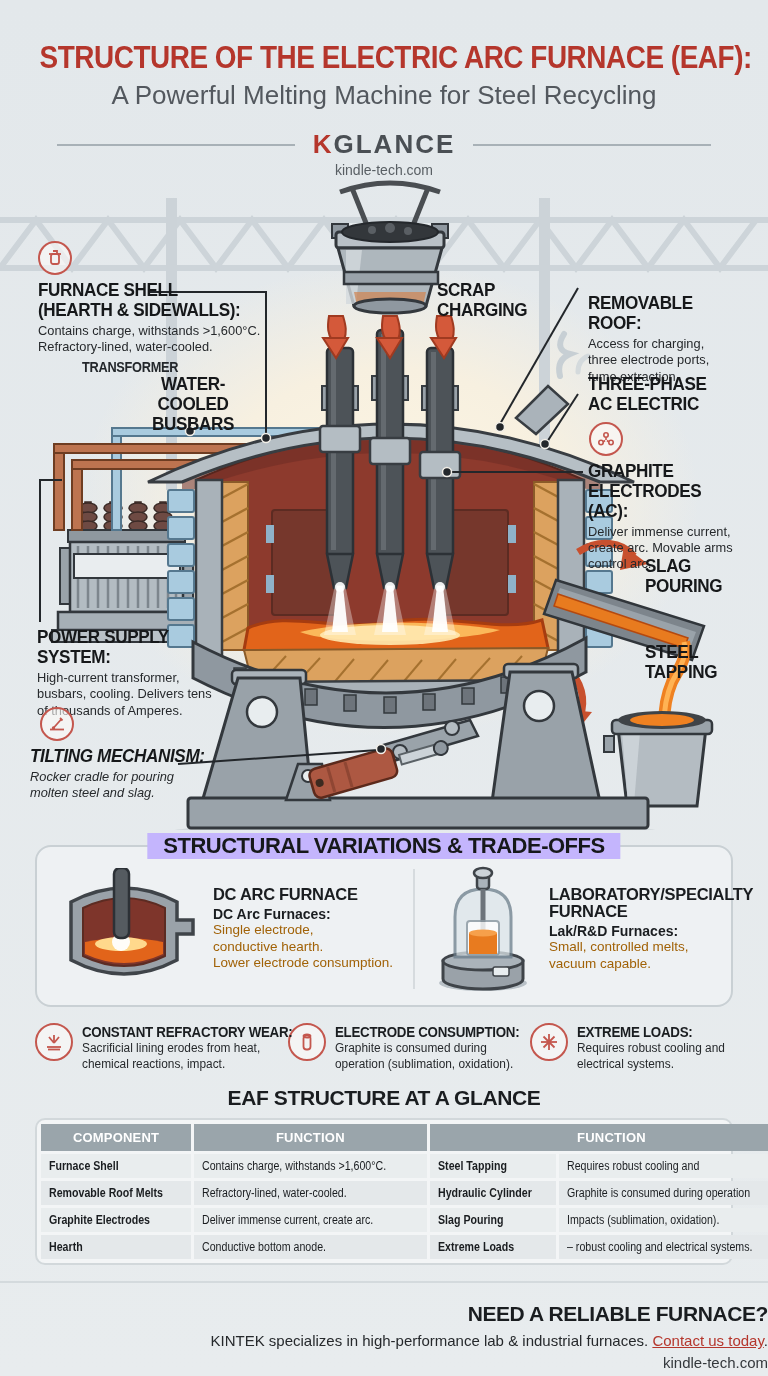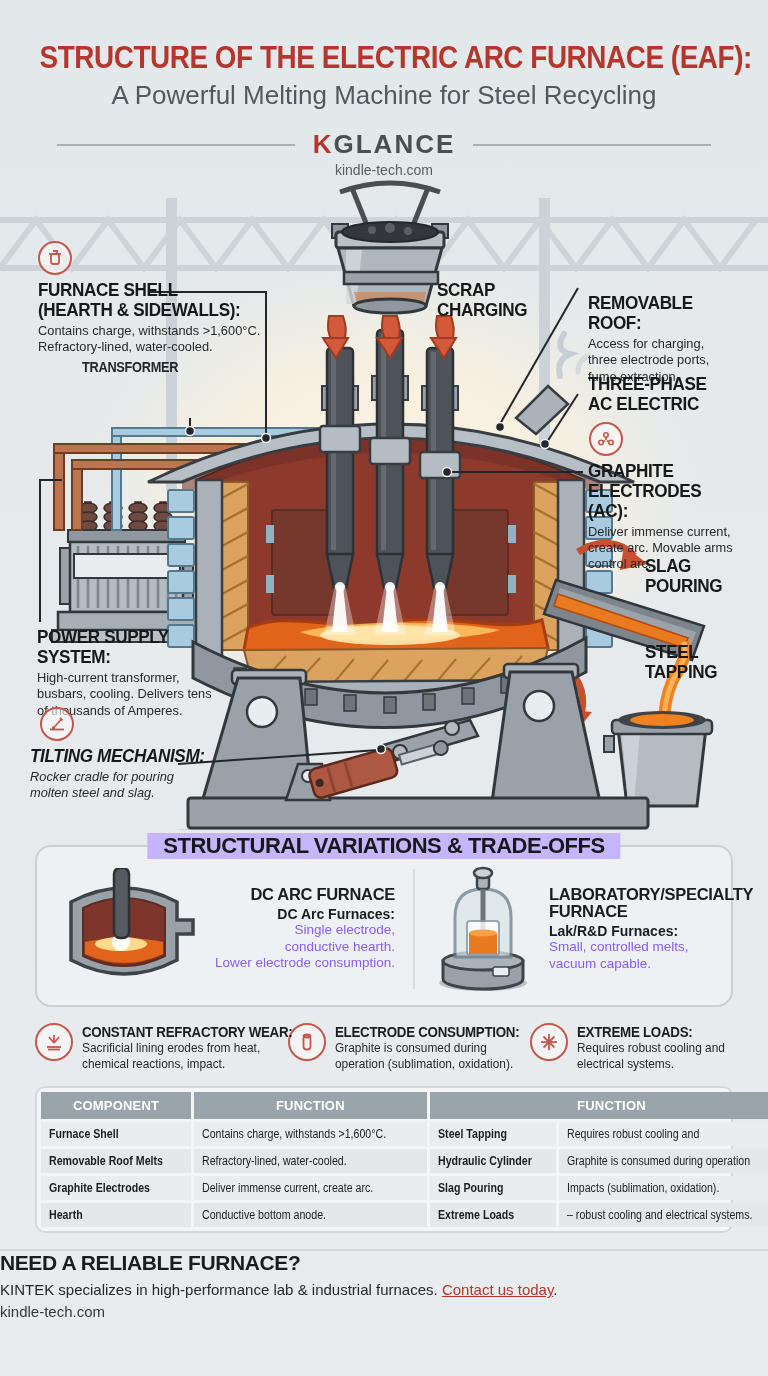--- a/index.html
+++ b/index.html
@@ -36,21 +36,21 @@
   .variations{position:relative;margin:15px 35px 0;height:162px;border:2px solid #c9d0d4;
         border-radius:16px;background:#eef1f3;box-sizing:border-box;}
   .variations .box-title{position:absolute;top:-14px;left:50%;transform:translateX(-50%);
         background:#c4b5fd;padding:0 16px;font-weight:bold;font-size:22px;letter-spacing:-.5px;
         white-space:nowrap;color:#16181a;}
   .variations .cols{display:flex;height:100%;align-items:center;padding:10px 12px 4px;box-sizing:border-box;}
   .vicon{flex:0 0 auto;}
   .vtext{margin-left:14px;}
   .vtext .h{font-weight:bold;font-size:16.5px;letter-spacing:-.3px;white-space:pre-line;line-height:1.05;}
   .vtext .sh{font-weight:bold;font-size:14px;margin-top:3px;}
-  .vtext .vb{font-size:13.5px;line-height:1.22;white-space:pre-line;color:#8b5cf6;}
+  .vtext .vb{font-size:13.5px;line-height:1.22;white-space:pre-line;color:#a16207;}
   .vdivider{width:2px;height:120px;background:#d6dbde;margin:0 16px 0 18px;}
   
   .tradeoffs{display:flex;margin:16px 35px 0;}
   .toitem{display:flex;}
   .toitem .ricon2{width:38px;height:38px;border:2px solid #c4574e;border-radius:50%;flex:0 0 auto;
         background:rgba(253,250,248,.6);display:flex;align-items:center;justify-content:center;box-sizing:border-box;}
   .toitem .tx{margin-left:9px;}
   .toitem .tt{font-weight:bold;font-size:14.5px;letter-spacing:-.3px;display:inline-block;
         transform:scaleX(.92);transform-origin:left top;white-space:nowrap;}
   .toitem .tb{font-size:12.5px;line-height:1.25;white-space:pre-line;color:#26292c;
@@ -62,21 +62,21 @@
   .gwrap{border:2px solid #d2d8db;border-radius:10px;background:#f3f5f6;padding:1px;}
   table.gt{width:100%;border-collapse:separate;border-spacing:3px;}
   table.gt th{background:#9aa5ab;color:#fff;font-size:13px;font-weight:bold;text-align:center;
         padding:6px 4px;letter-spacing:.2px;}
   table.gt td{background:#e9edee;padding:5px 8px;font-size:11.5px;vertical-align:middle;}
   table.gt tr:nth-child(odd) td{background:#e4e8ea;}
   table.gt td .cx{display:inline-block;transform:scaleX(.85);transform-origin:left center;
         white-space:nowrap;font-size:12.5px;}
   table.gt td.comp .cx{font-weight:bold;}
   
-  .cta{margin-top:16px;border-top:2px solid #d4dadd;text-align:left;padding-top:0;}
+  .cta{margin-top:16px;border-top:2px solid #d4dadd;text-align:right;padding-top:19px;}
   .cta .h{font-weight:bold;font-size:21px;letter-spacing:-.4px;}
   .cta .line2{font-size:15px;margin-top:6px;color:#26292c;}
   .cta a.lnk{color:#b5362c;text-decoration:underline;margin-top:8px;}
   .cta .site{font-size:15px;margin-top:5px;color:#34383c;}
 </style>
 </head>
 <body>
 
 <div class="page">
 
@@ -394,20 +394,24 @@
 CHARGING</span>
     </div>
 
     <div class="dlabel" style="left:588px;top:113px;width:170px;">
       <span class="t">REMOVABLE ROOF:</span>
       <span class="b">Access for charging,
 three electrode ports,
 fume extraction.</span>
     </div>
 
+    <div class="dlabel center" style="left:128px;top:194px;width:130px;">
+      <span class="t">WATER-COOLED
+BUSBARS</span>
+    </div>
 
     <div class="dlabel" style="left:588px;top:194px;">
       <span class="t">THREE-PHASE
 AC ELECTRIC</span>
     </div>
 
     <div class="ricon" style="left:589px;top:242px;">
       <svg width="20" height="20" viewBox="0 0 20 20" fill="none" stroke="#c4574e" stroke-width="1.6">
         <circle cx="10" cy="6" r="2.2"></circle>
           <circle cx="5" cy="13.5" r="2.2"></circle>
@@ -459,21 +463,21 @@
     <div class="box-title">STRUCTURAL VARIATIONS &amp; TRADE-OFFS</div>
     <div class="cols">
       <svg class="vicon" width="150" height="122" viewBox="0 0 150 122">
         <path d="M22,34 Q75,6 128,34 L128,52 h16 v14 h-16 L128,92 Q75,120 22,92 Z" fill="#9aa2a9" stroke="#3f4449" stroke-width="3.5"></path>
         <path d="M34,40 Q75,20 116,40 L116,88 Q75,108 34,88 Z" fill="#7e352b" stroke="#5c2b22" stroke-width="2"></path>
         <path d="M36,74 Q75,66 114,74 L114,86 Q75,104 36,86 Z" fill="#e2641a"></path>
         <ellipse cx="72" cy="76" rx="26" ry="7" fill="#ffd98c"></ellipse>
         <circle cx="72" cy="74" r="9" fill="#fff" opacity="0.95"></circle>
         <rect x="65" y="0" width="15" height="70" rx="6" fill="#555b60" stroke="#2c3136" stroke-width="2.5"></rect>
       </svg>
-      <div class="vtext" style="width:186px;text-align:right;">
+      <div class="vtext" style="width:186px;">
         <div class="h">DC ARC FURNACE</div>
         <div class="sh">DC Arc Furnaces:</div>
         <div class="vb">Single electrode,
 conductive hearth.
 Lower electrode consumption.</div>
       </div>
       <div class="vdivider"></div>
       <svg class="vicon" width="104" height="128" viewBox="0 0 104 128">
         <ellipse cx="52" cy="118" rx="44" ry="8" fill="#b9c1c7"></ellipse>
         <path d="M12,96 h80 v18 a40,10 0 0 1 -80,0 Z" fill="#9aa2a9" stroke="#3f4449" stroke-width="3"></path>
@@ -539,20 +543,21 @@
       </div>
       <div class="tx">
         <span class="tt">EXTREME LOADS:</span>
         <div class="tb">Requires robust cooling and
 electrical systems.</div>
       </div>
     </div>
   </div>
 
   <div class="glance">
+    <div class="gtitle">EAF STRUCTURE AT A GLANCE</div>
     <div class="gwrap">
       <table class="gt">
         <colgroup>
             <col style="width:140px">
             <col style="width:188px">
             <col style="width:142px">
             <col>
           </colgroup>
         <tbody>
             <tr>

